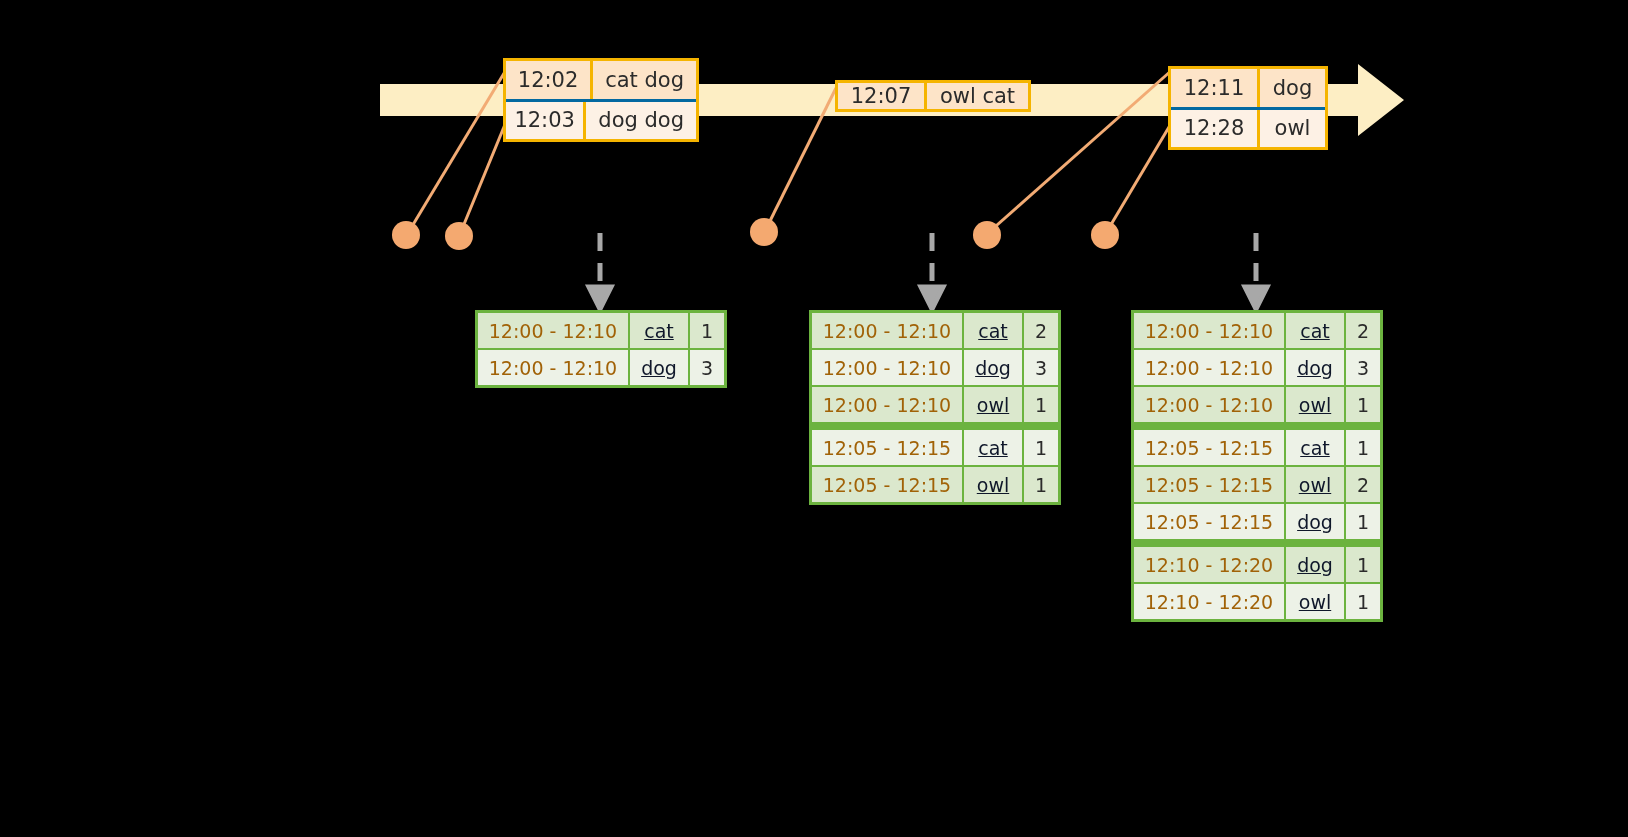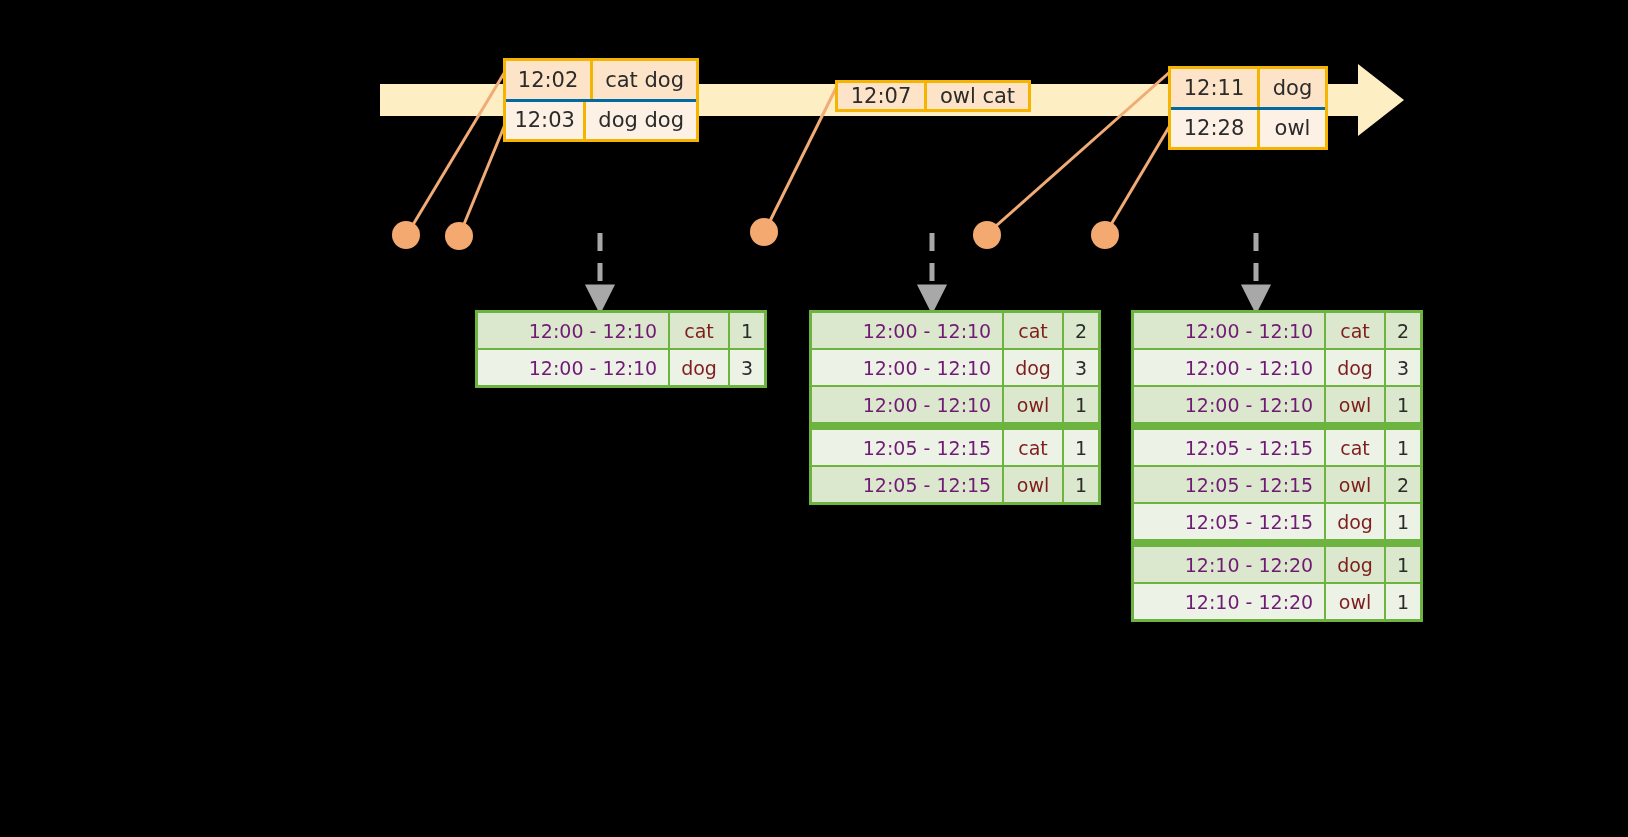--- a/index.html
+++ b/index.html
@@ -23,23 +23,23 @@
             font-size:21px;color:#2b2b2b;padding:0 12px;white-space:nowrap;}
   .ev-shadeA .ev-time,.ev-shadeA .ev-words{background:#fde4c8;}
   .ev-shadeB .ev-time,.ev-shadeB .ev-words{background:#fdf1e5;}
 
   
   .res-table{position:absolute;border:3px solid #6cb33f;box-sizing:border-box;
              background:#6cb33f;display:flex;flex-direction:column;gap:2px;
              padding:0;}
   .res-row{display:flex;gap:2px;height:35px;}
   .res-win{width:150px;display:flex;align-items:center;justify-content:center;
-           font-size:19px;color:#701a75;padding-left:40px;}
+           font-size:19px;color:#a16207;}
   .res-key{width:58px;display:flex;align-items:center;justify-content:center;
-           font-size:19px;color:#7f1d1d;}
+           font-size:19px;color:#0f172a;text-decoration:underline;}
   .res-cnt{width:34px;display:flex;align-items:center;justify-content:center;
            font-size:19px;color:#2b2b2b;}
   .rowA .res-win,.rowA .res-key,.rowA .res-cnt{background:#dbe8cd;}
   .rowB .res-win,.rowB .res-key,.rowB .res-cnt{background:#edf2e7;}
   .grp-sep{height:4px;}
 </style>
 </head>
 <body>
 
 <div id="stage">

